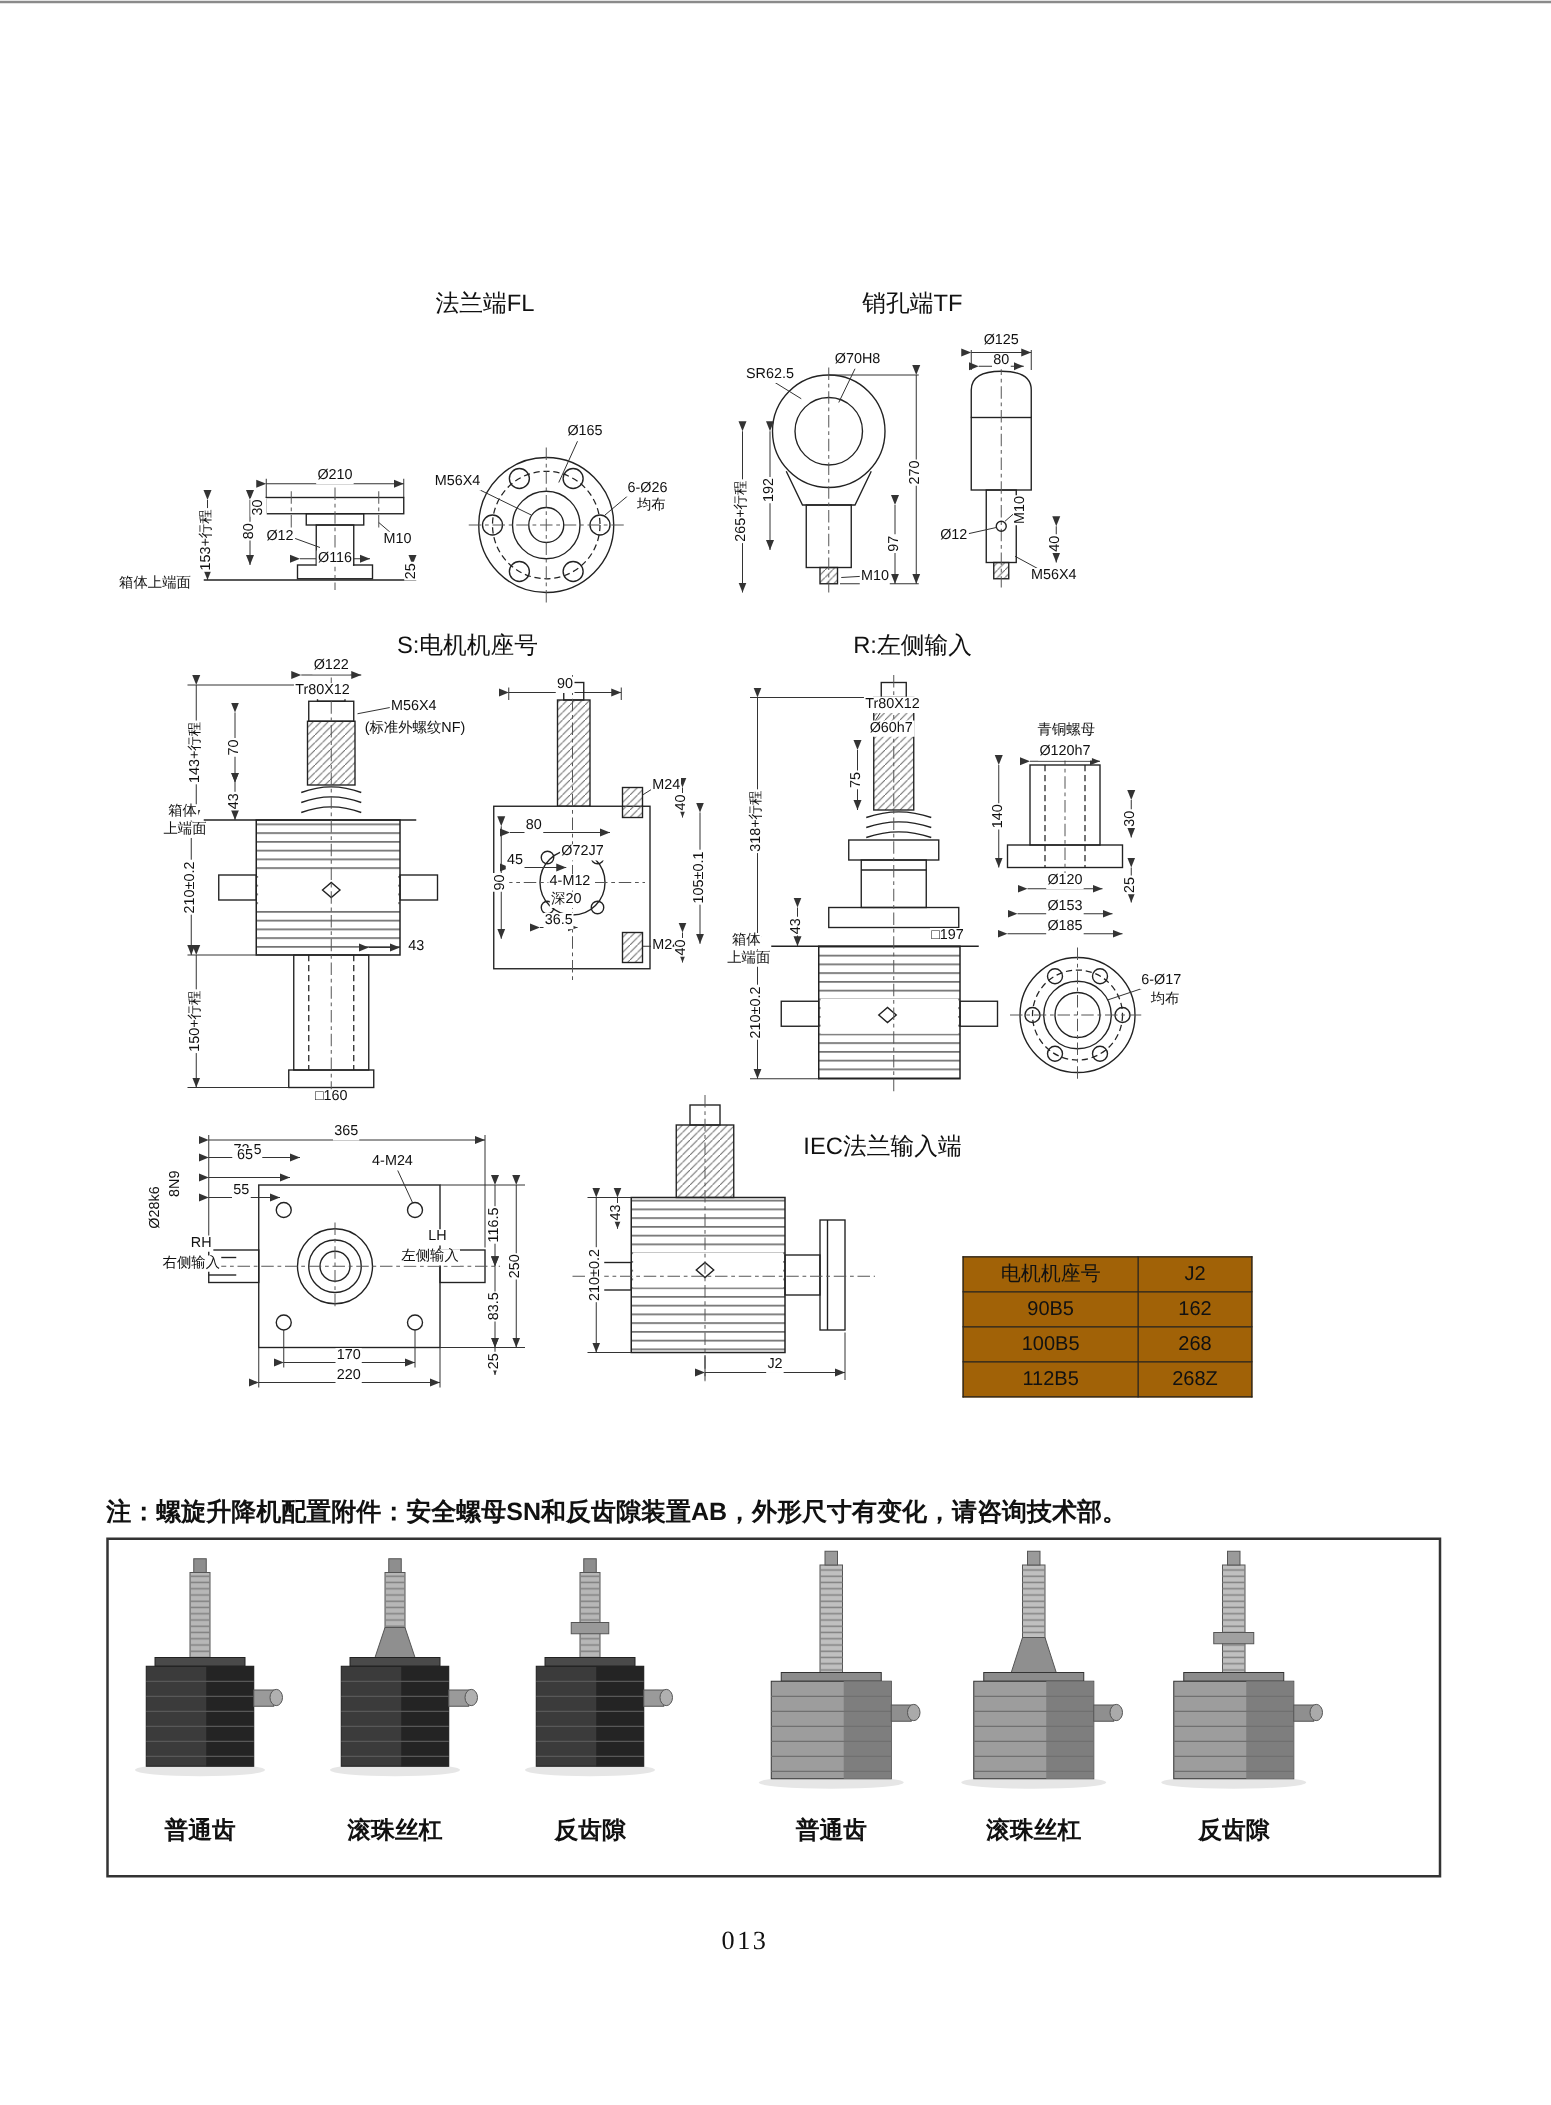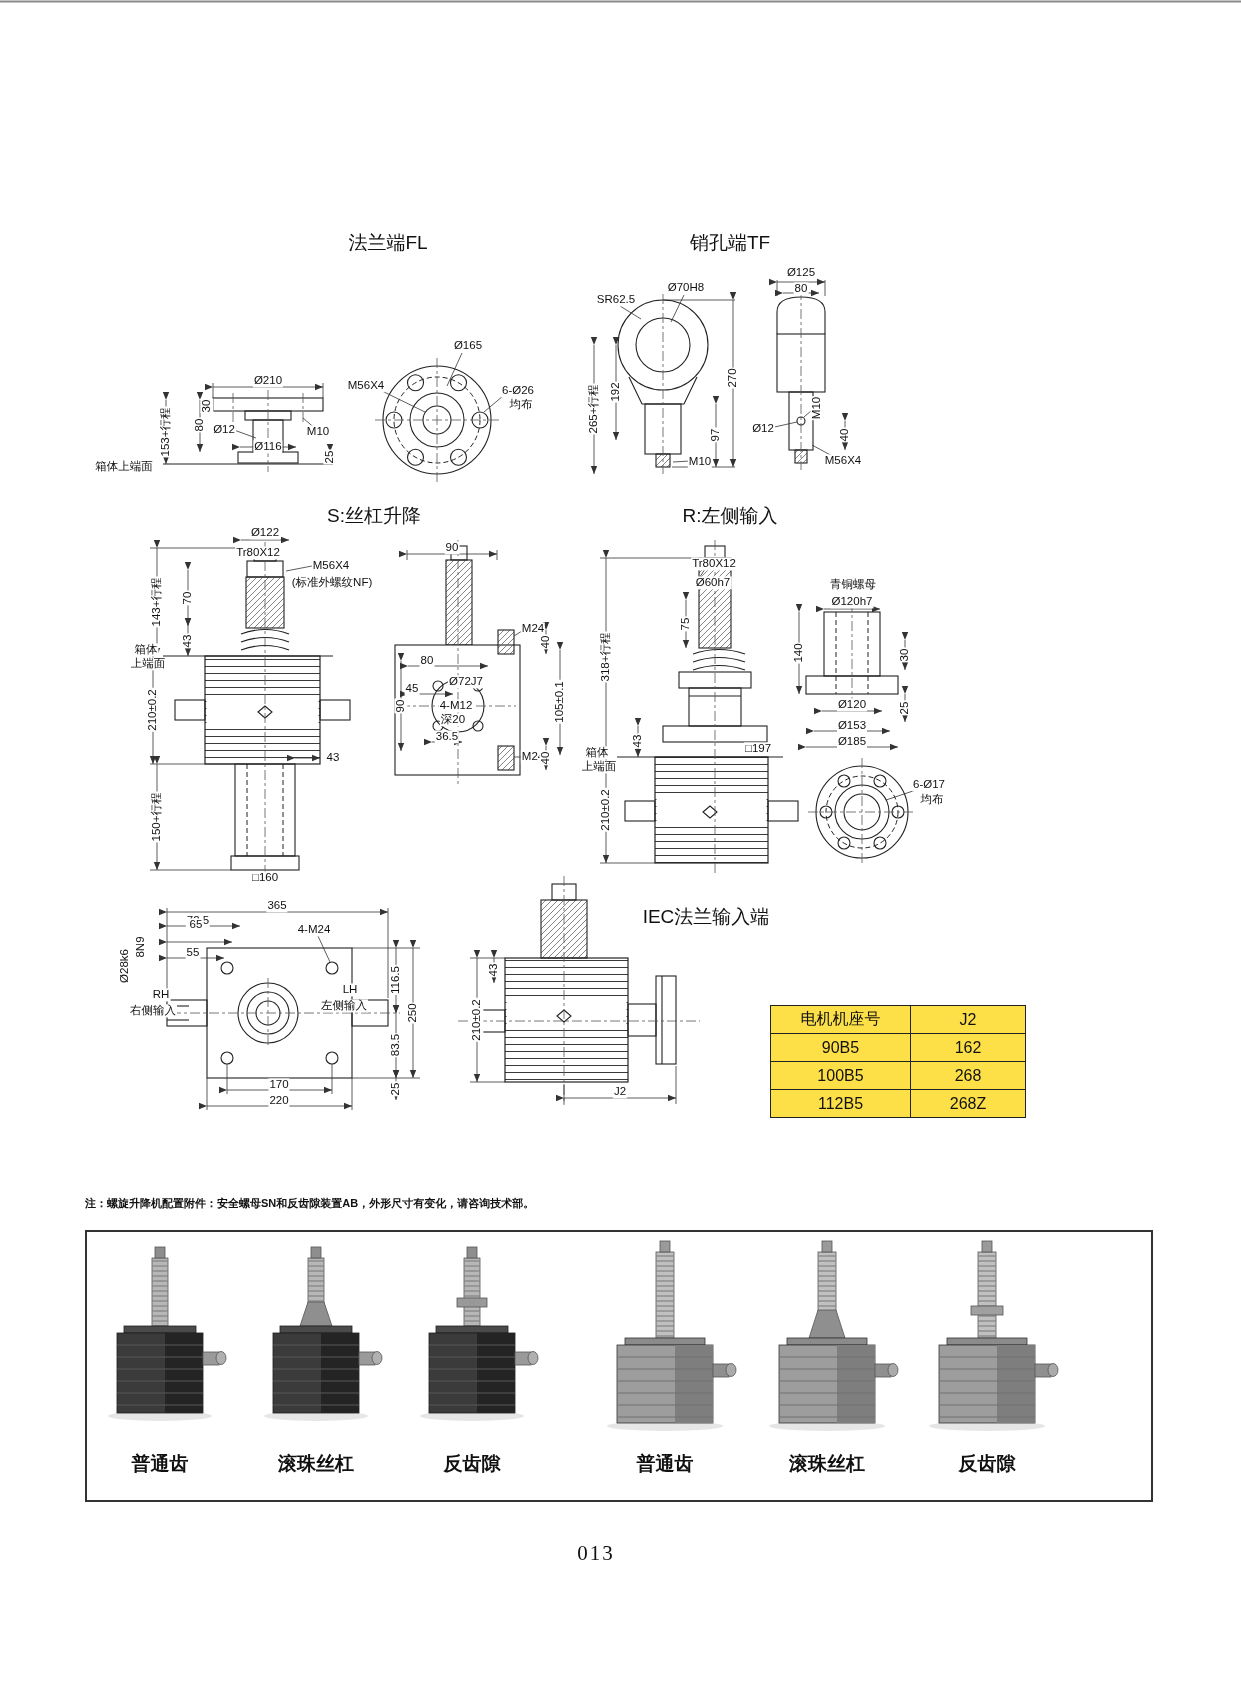--- a/index.html
+++ b/index.html
@@ -3,23 +3,23 @@
 <meta charset="utf-8">
 <style>
   html,body{margin:0;padding:0;background:#9a9a9a;}
   #page{position:relative;width:1241px;height:1684px;background:#fff;margin:0 auto;
         font-family:"Liberation Sans","DejaVu Sans",sans-serif;color:#111;overflow:hidden;}
   .title{position:absolute;left:85px;top:157px;font-size:23px;font-weight:600;letter-spacing:1px;}
   .h{position:absolute;font-size:19px;white-space:nowrap;}
   .c{transform:translate(-50%,-50%);}
   .v{transform:translate(-50%,-50%) rotate(-90deg);}
   .dim{position:absolute;font-size:11.5px;line-height:1.15;white-space:nowrap;background:#fff;padding:0 1px;color:#111;}
-  .note{position:absolute;left:85px;top:1196px;font-size:11px;font-weight:700;}
+  .note{position:absolute;left:85px;top:1196px;font-size:20px;font-weight:700;}
   .pageno{position:absolute;font-family:"Liberation Serif","DejaVu Serif",serif;font-size:21px;letter-spacing:2px;}
-  table.spec{position:absolute;left:770px;top:1005px;border-collapse:collapse;width:256px;background:#fde047;}
+  table.spec{position:absolute;left:770px;top:1005px;border-collapse:collapse;width:232px;background:#a16207;}
   table.spec th,table.spec td{border:1.5px solid #222;text-align:center;font-size:16px;height:27px;font-weight:400;padding:0;}
   .prodbox{position:absolute;left:85px;top:1230px;width:1068px;height:272px;border:2px solid #333;box-sizing:border-box;}
   .plabel{position:absolute;font-size:19px;font-weight:700;white-space:nowrap;}
   svg.art{position:absolute;left:0;top:0;}
   .o{fill:none;stroke:#222;stroke-width:1.1;}
   .t{fill:url(#hatch);stroke:#222;stroke-width:1.1;}
   .rb{fill:url(#ribs);stroke:#222;stroke-width:1.2;}
   .cl{stroke:#555;stroke-width:0.8;stroke-dasharray:10 3 3 3;fill:none;}
   .hd{fill:none;stroke:#222;stroke-width:1;stroke-dasharray:5 3;}
   .dm{stroke:#333;stroke-width:0.8;fill:none;}
@@ -369,21 +369,21 @@
 <rect x="997" y="1345" width="38" height="78" fill="#7e7e7e"></rect>
 <path d="M939,1357 h96 M939,1369 h96 M939,1381 h96 M939,1393 h96 M939,1405 h96 M939,1417 h96" stroke="#707070" stroke-width="1" fill="none"></path>
 <rect x="1035" y="1364" width="16" height="13" fill="#8f8f8f" stroke="#555" stroke-width="0.8"></rect>
 <ellipse cx="1053" cy="1370" rx="5" ry="6.5" fill="#aaaaaa" stroke="#555" stroke-width="0.8"></ellipse>
 </g>
 </svg>
 
 
 <div class="h c" style="left:388px;top:243px">法兰端FL</div>
 <div class="h c" style="left:730px;top:243px">销孔端TF</div>
-<div class="h c" style="left:374px;top:516px">S:丝杠升降</div>
+<div class="h c" style="left:374px;top:516px">S:电机机座号</div>
 <div class="h c" style="left:730px;top:516px">R:左侧输入</div>
 <div class="h c" style="left:706px;top:917px">IEC法兰输入端</div>
 
 <span class="dim c" style="left:268px;top:381px">Ø210</span>
 <span class="dim v" style="left:207px;top:406px">30</span>
 <span class="dim v" style="left:200px;top:425px">80</span>
 <span class="dim c" style="left:224px;top:430px">Ø12</span>
 <span class="dim c" style="left:268px;top:447px">Ø116</span>
 <span class="dim c" style="left:318px;top:432px">M10</span>
 <span class="dim v" style="left:330px;top:457px">25</span>

